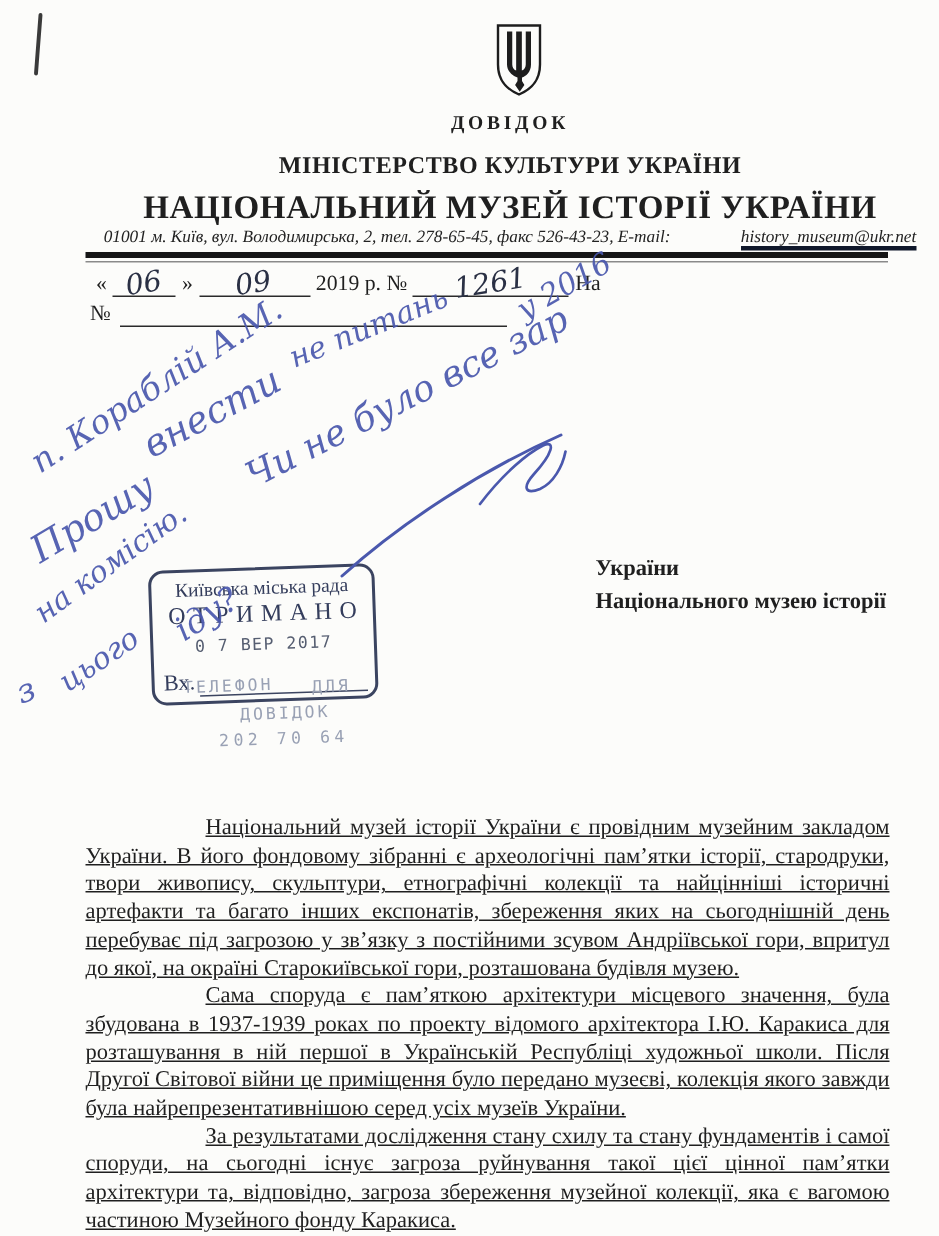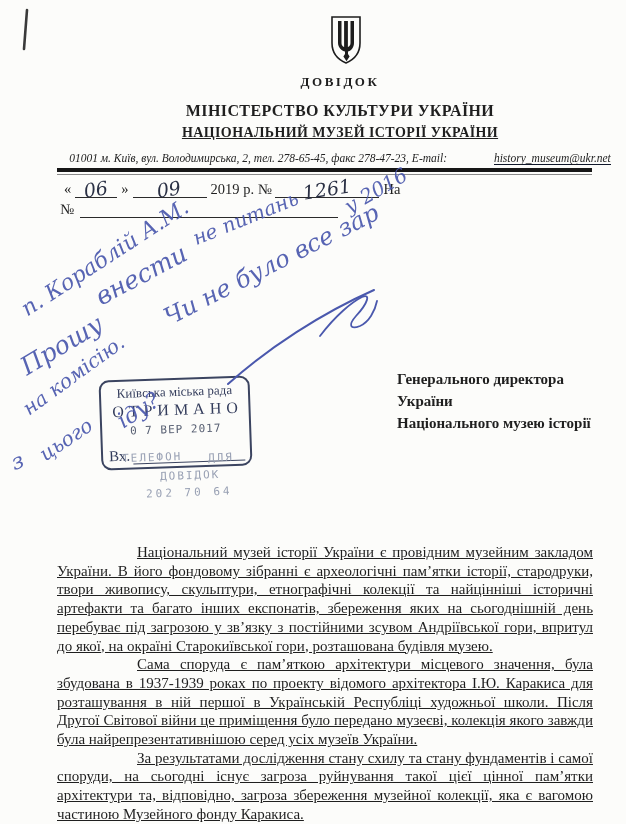--- a/index.html
+++ b/index.html
@@ -6,24 +6,24 @@
   .page{position:relative;width:626px;height:824px;margin:0 auto;background:#fcfcfa;
         overflow:hidden;font-family:"Liberation Serif","DejaVu Serif",serif;color:#1f1f1f;}
 
   
   .emblem{position:absolute;left:329px;top:14px;width:34px;height:52px;}
   .country{position:absolute;left:255px;top:74px;width:170px;text-align:center;
            font-weight:bold;font-size:13px;letter-spacing:2.5px;}
   .ministry{position:absolute;left:57px;top:102px;width:566px;text-align:center;
             font-weight:bold;font-size:16px;letter-spacing:.4px;}
   .museum{position:absolute;left:57px;top:125px;width:566px;text-align:center;
-          font-weight:bold;font-size:14px;letter-spacing:.4px;text-decoration:underline;}
+          font-weight:bold;font-size:22px;letter-spacing:.4px;}
   .contact{position:absolute;left:57px;top:152px;width:566px;text-align:center;
            font-style:italic;font-size:11.5px;color:#222;}
-  .contact .email{border-bottom:1px solid #0f172a;margin-left:44px;}
+  .contact .email{border-bottom:3px solid #0f172a;margin-left:44px;}
   .rule{position:absolute;left:57px;top:168px;width:535px;height:2px;
         border-top:4px solid #161616;border-bottom:1px solid #8a8a8a;}
 
   
   .ref1{position:absolute;left:60px;top:180px;font-size:14.5px;display:flex;align-items:flex-end;}
   .ref2{position:absolute;left:60px;top:200px;font-size:14.5px;display:flex;align-items:flex-end;}
   .u{display:inline-block;border-bottom:1px solid #2a2a2a;text-align:center;height:17px;}
   .u.day{width:42px;} .u.month{width:74px;} .u.num{width:104px;} .u.long{width:258px;margin-left:6px;}
   .ref-label{margin:0 4px;}
   .hw-digit{display:inline-block;font-family:"DejaVu Serif",serif;font-style:italic;
@@ -80,21 +80,21 @@
     <path d="M27,10 C26,22 25,36 24,49" stroke="#3a3a3a" stroke-width="2.6" fill="none" stroke-linecap="round"></path>
   </svg>
 
   <svg class="emblem" viewBox="0 0 34 50">
     <path d="M3,2 H31 V28 C31,40 24,45 17,48 C10,45 3,40 3,28 Z" fill="none" stroke="#1d1d1d" stroke-width="1.6"></path>
     <path d="M9,6 h3.5 v22 c0,2 1,3.5 2.6,4 V6 h3.8 v26 c1.6,-0.5 2.6,-2 2.6,-4 V6 H25 v22 c0,5 -3.5,8 -6,8.6 v2.4 l1.6,2.6 -3.1,4.6 -3.1,-4.6 1.6,-2.6 v-2.4 C13.5,36 9,33 9,28 Z" fill="#1d1d1d"></path>
   </svg>
   <div class="country">ДОВІДОК</div>
   <div class="ministry">МІНІСТЕРСТВО КУЛЬТУРИ УКРАЇНИ</div>
   <div class="museum">НАЦІОНАЛЬНИЙ МУЗЕЙ ІСТОРІЇ УКРАЇНИ</div>
-  <div class="contact"><span>01001 м. Київ, вул. Володимирська, 2, тел. 278-65-45, факс 278-47-23, E-mail: </span><span class="email">history_museum@ukr.net</span></div>
+  <div class="contact"><span>01001 м. Київ, вул. Володимирська, 2, тел. 278-65-45, факс 526-43-23, E-mail: </span><span class="email">history_museum@ukr.net</span></div>
   <div class="rule"></div>
 
   <div class="ref1">
     <span class="ref-label">«</span>
     <span class="u day"><span class="hw-digit">06</span></span>
     <span class="ref-label">»</span>
     <span class="u month"><span class="hw-digit">09</span></span>
     <span class="ref-label">2019 р. №</span>
     <span class="u num"><span class="hw-digit">1261</span></span>
     <span class="ref-label">На</span>
@@ -128,21 +128,20 @@
       <span class="vx-line"></span>
     </div>
   </div>
 
   <span class="phone-stamp ph1">ТЕЛЕФОН</span>
   <span class="phone-stamp ph2">ДЛЯ</span>
   <span class="phone-stamp ph3">ДОВІДОК</span>
   <span class="phone-stamp ph4">202 70 64</span>
 
   <div class="addressee">
-    <div class="b">Генерального директора</div>
     <div class="b">України</div>
     <div class="b">Національного музею історії</div>
   </div>
 
   <div class="body-text">
     <p>Національний музей історії України є провідним музейним закладом України. В його фондовому зібранні є археологічні пам’ятки історії, стародруки, твори живопису, скульптури, етнографічні колекції та найцінніші історичні артефакти та багато інших експонатів, збереження яких на сьогоднішній день перебуває під загрозою у зв’язку з постійними зсувом Андріївської гори, впритул до якої, на окраїні Старокиївської гори, розташована будівля музею.</p>
     <p>Сама споруда є пам’яткою архітектури місцевого значення, була збудована в 1937-1939 роках по проекту відомого архітектора І.Ю. Каракиса для розташування в ній першої в Українській Республіці художньої школи. Після Другої Світової війни це приміщення було передано музеєві, колекція якого завжди була найрепрезентативнішою серед усіх музеїв України.</p>
     <p>За результатами дослідження стану схилу та стану фундаментів і самої споруди, на сьогодні існує загроза руйнування такої цієї цінної пам’ятки архітектури та, відповідно, загроза збереження музейної колекції, яка є вагомою частиною Музейного фонду Каракиса.</p>
   </div>
 

